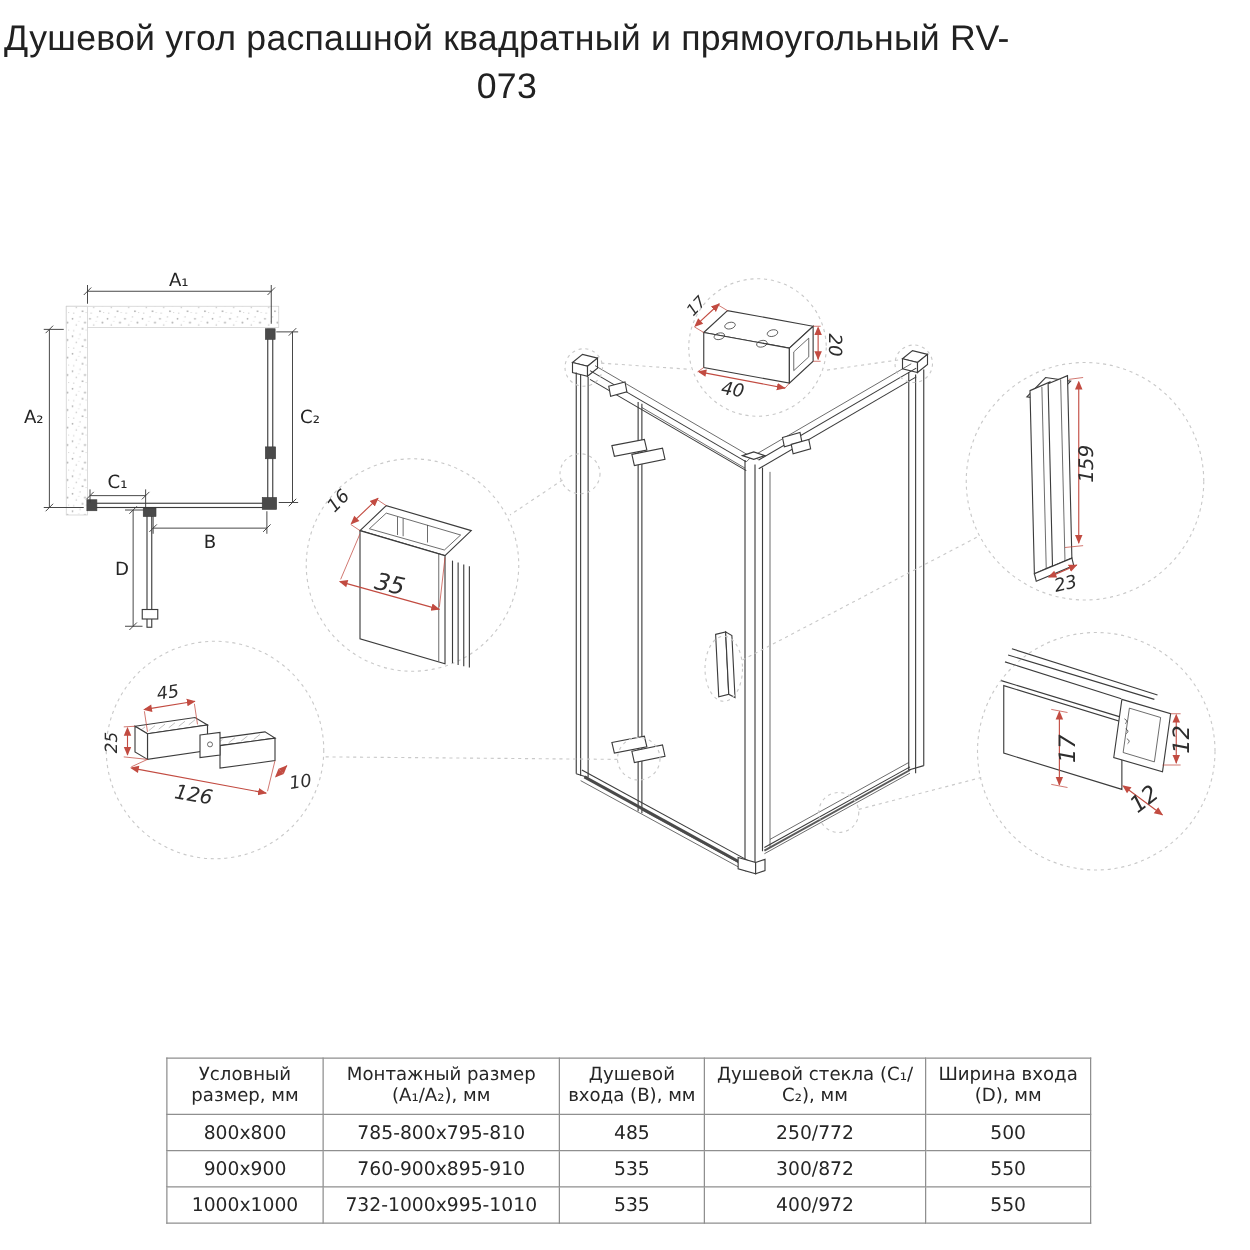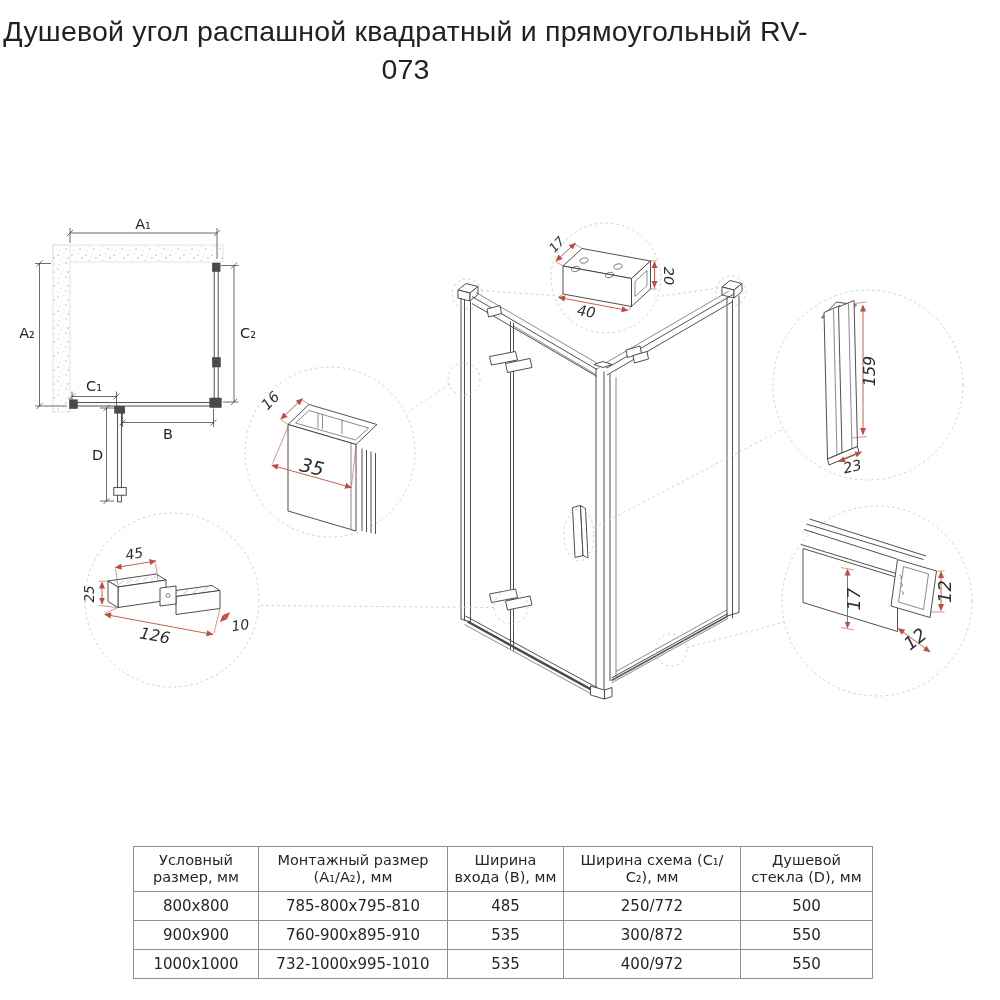--- a/index.html
+++ b/index.html
@@ -359,23 +359,23 @@
       <col style="width:125px">
         <col style="width:189px">
         <col style="width:116px">
       <col style="width:177px">
         <col style="width:132px">
     </colgroup>
     <thead>
       <tr>
         <th>Условный размер, мм</th>
         <th>Монтажный размер (А₁/А₂), мм</th>
-        <th>Ширина входа (B), мм</th>
-        <th>Ширина схема (С₁/С₂), мм</th>
-        <th>Душевой стекла (D), мм</th>
+        <th>Душевой входа (B), мм</th>
+        <th>Душевой стекла (С₁/С₂), мм</th>
+        <th>Ширина входа (D), мм</th>
       </tr>
     </thead>
     <tbody>
       <tr>
         <td>800x800</td>
         <td>785-800x795-810</td>
         <td>485</td>
         <td>250/772</td>
         <td>500</td>
       </tr>

